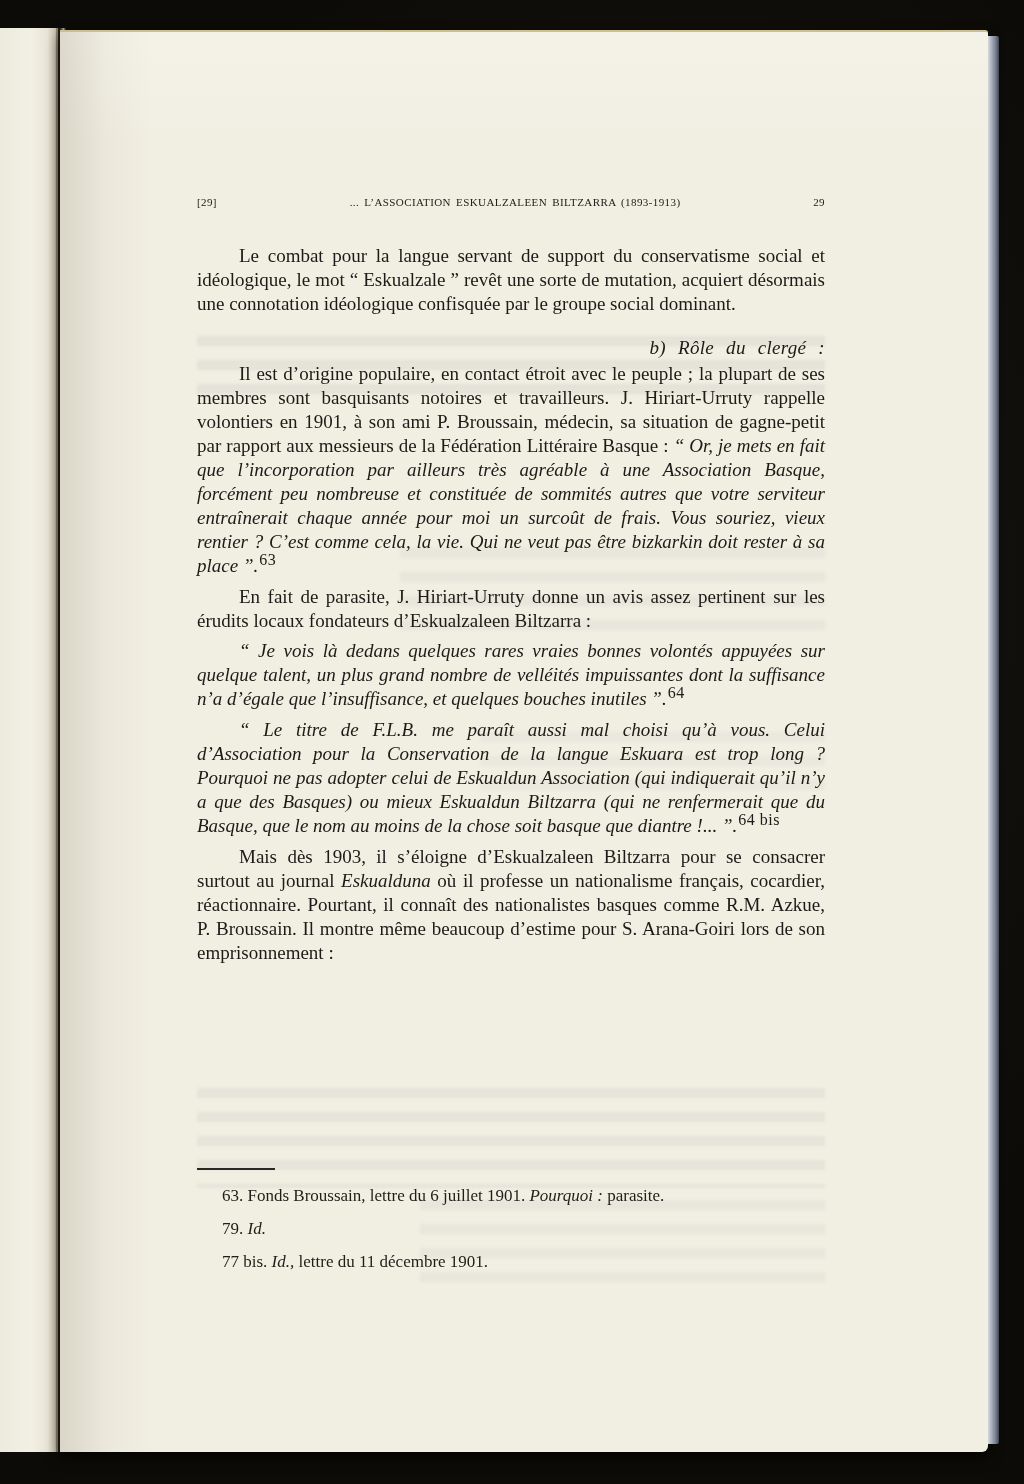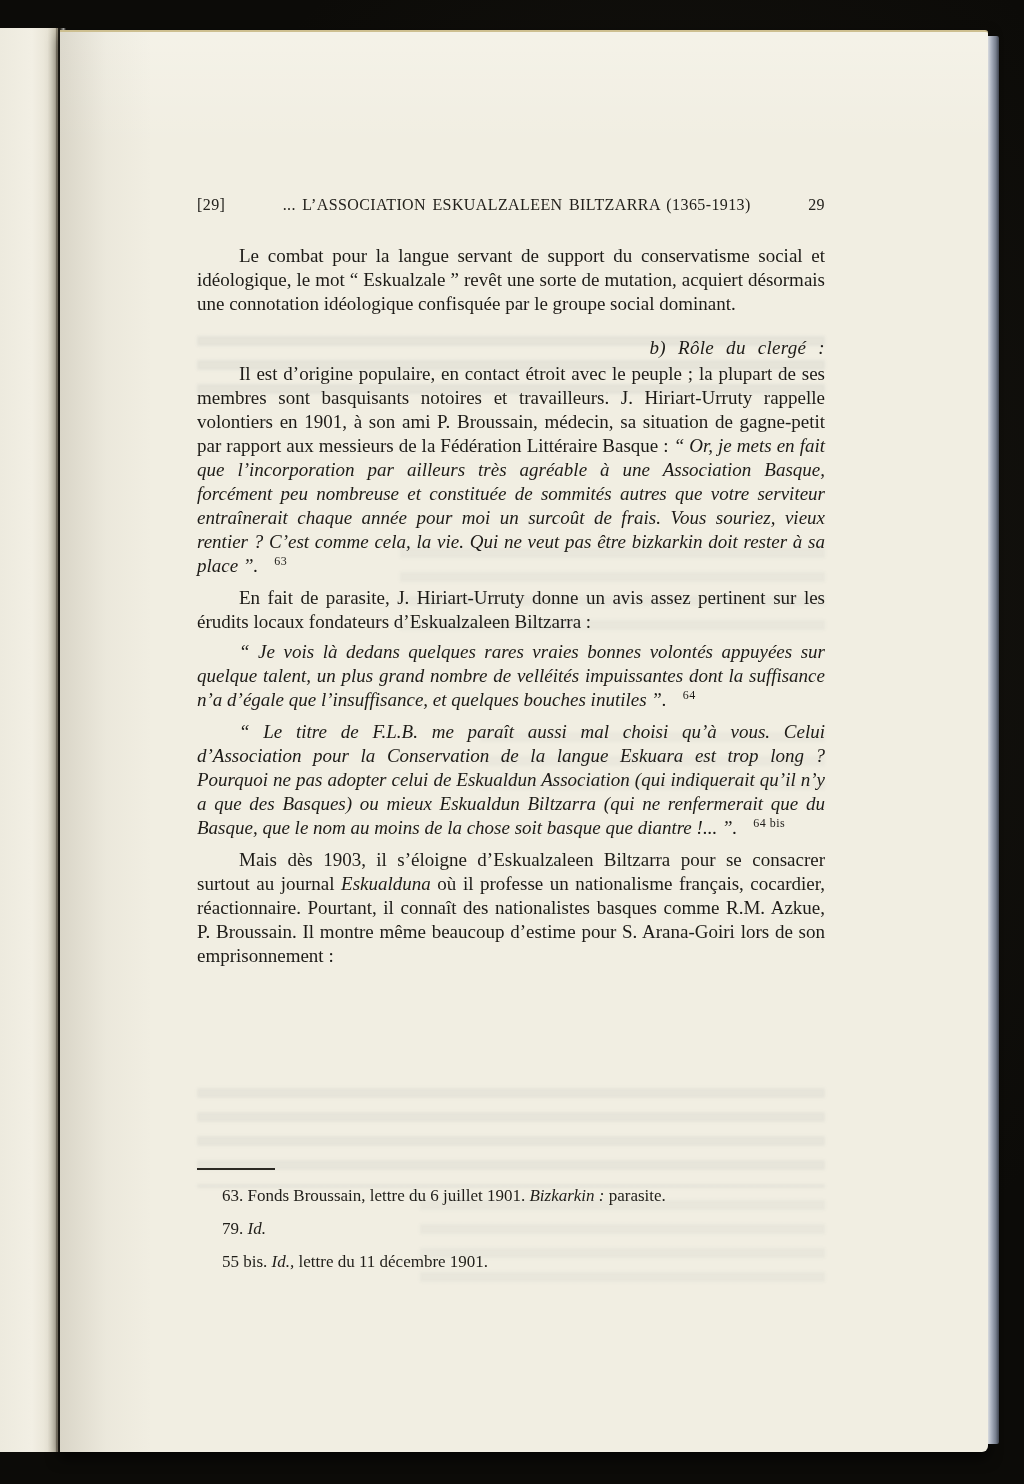--- a/index.html
+++ b/index.html
@@ -48,43 +48,43 @@
     background: linear-gradient(to right, #d7dade 0%, #aab1bf 30%, #78808f 70%, #3f4450 100%);
     border-radius: 0 2px 2px 0;
   }
 
   
   .ink { color: #1d1b17; }
 
   .header-row {
     position: absolute; left: 197px; top: 196px; width: 628px;
     display: flex; align-items: baseline;
-    font-size: 16px; letter-spacing: 0.4px;
+    font-size: 11px; letter-spacing: 0.4px;
     color: #23211c;
   }
   .header-ref   { flex: 0 0 auto; }
   .header-title { flex: 1 1 auto; text-align: center; word-spacing: 2px; }
   .header-folio { flex: 0 0 auto; }
 
   .body-text {
     position: absolute; left: 197px; top: 244px; width: 628px;
     font-size: 19px; line-height: 24px; color: #1d1b17;
     text-align: justify;
   }
   .para { margin: 0 0 6px 0; text-indent: 42px; }
   .para.heading {
     margin: 20px 0 2px 0; text-align: right;
     font-style: italic; word-spacing: 7px; letter-spacing: 0.3px;
   }
   .para.quote { font-style: italic; }
   .seg-r { font-style: normal; }
   .seg-i { font-style: italic; }
   .seg-sup {
-    font-style: normal; font-size: 12px;
-    position: relative; top: -7px; margin-left: 16px; letter-spacing: 0.5px;
+    font-style: normal; font-size: 16px;
+    position: relative; top: -7px; margin-left: 1px; letter-spacing: 0.5px;
   }
 
   .footnotes {
     position: absolute; left: 197px; top: 1168px; width: 628px;
     font-size: 17px; line-height: 20px; color: #201e19;
   }
   .fn-rule {
     width: 78px; height: 0; border-top: 2px solid #2a2822;
     margin-bottom: 16px;
   }
@@ -114,34 +114,34 @@
   <div class="bleed" style="left:340px; top:516px; width:425px; height:82px; opacity:0.5;"></div>
   <div class="bleed" style="left:420px; top:700px; width:345px; height:60px; opacity:0.4;"></div>
   <div class="bleed" style="left:137px; top:1056px; width:628px; height:100px; opacity:0.65;"></div>
   <div class="bleed" style="left:360px; top:1168px; width:405px; height:96px; opacity:0.5;"></div>
 </div>
 
 <div class="edge-strip"></div>
 
 <div class="header-row ink">
   <span class="header-ref">[29]</span>
-  <span class="header-title">... L’ASSOCIATION ESKUALZALEEN BILTZARRA (1365-1913)</span>
+  <span class="header-title">... L’ASSOCIATION ESKUALZALEEN BILTZARRA (1893-1913)</span>
   <span class="header-folio">29</span>
 </div>
 
 <div class="body-text" id="body-text">
     <p class="para body"><span class="seg-r">Le combat pour la langue servant de support du conservatisme social et idéologique, le mot “ Eskualzale ” revêt une sorte de mutation, acquiert désormais une connotation idéologique confisquée par le groupe social dominant.</span></p>
     <p class="para heading"><span class="seg-i">b) Rôle du clergé :</span></p>
     <p class="para body"><span class="seg-r">Il est d’origine populaire, en contact étroit avec le peuple ; la plupart de ses membres sont basquisants notoires et travailleurs. J. Hiriart-Urruty rappelle volontiers en 1901, à son ami P. Broussain, médecin, sa situation de gagne-petit par rapport aux messieurs de la Fédération Littéraire Basque : </span><span class="seg-i">“ Or, je mets en fait que l’incorporation par ailleurs très agréable à une Association Basque, forcément peu nombreuse et constituée de sommités autres que votre serviteur entraînerait chaque année pour moi un surcoût de frais. Vous souriez, vieux rentier ? C’est comme cela, la vie. Qui ne veut pas être bizkarkin doit rester à sa place ”.</span><span class="seg-sup">63</span></p>
     <p class="para body"><span class="seg-r">En fait de parasite, J. Hiriart-Urruty donne un avis assez pertinent sur les érudits locaux fondateurs d’Eskualzaleen Biltzarra :</span></p>
     <p class="para quote"><span class="seg-i">“ Je vois là dedans quelques rares vraies bonnes volontés appuyées sur quelque talent, un plus grand nombre de velléités impuissantes dont la suffisance n’a d’égale que l’insuffisance, et quelques bouches inutiles ”.</span><span class="seg-sup">64</span></p>
     <p class="para quote"><span class="seg-i">“ Le titre de F.L.B. me paraît aussi mal choisi qu’à vous. Celui d’Association pour la Conservation de la langue Eskuara est trop long ? Pourquoi ne pas adopter celui de Eskualdun Association (qui indiquerait qu’il n’y a que des Basques) ou mieux Eskualdun Biltzarra (qui ne renfermerait que du Basque, que le nom au moins de la chose soit basque que diantre !... ”.</span><span class="seg-sup">64 bis</span></p>
     <p class="para body"><span class="seg-r">Mais dès 1903, il s’éloigne d’Eskualzaleen Biltzarra pour se consacrer surtout au journal </span><span class="seg-i">Eskualduna</span><span class="seg-r"> où il professe un nationalisme français, cocardier, réactionnaire. Pourtant, il connaît des nationalistes basques comme R.M. Azkue, P. Broussain. Il montre même beaucoup d’estime pour S. Arana-Goiri lors de son emprisonnement :</span></p>
   </div>
 
 <div class="footnotes">
   <div class="fn-rule"></div>
   <div id="fn-list">
-      <p class="fn-item"><span class="seg-r">63. Fonds Broussain, lettre du 6 juillet 1901. </span><span class="seg-i">Bizkarkin :</span><span class="seg-r"> parasite.</span></p>
+      <p class="fn-item"><span class="seg-r">63. Fonds Broussain, lettre du 6 juillet 1901. </span><span class="seg-i">Pourquoi :</span><span class="seg-r"> parasite.</span></p>
       <p class="fn-item"><span class="seg-r">79. </span><span class="seg-i">Id.</span></p>
-      <p class="fn-item"><span class="seg-r">55 bis. </span><span class="seg-i">Id.,</span><span class="seg-r"> lettre du 11 décembre 1901.</span></p>
+      <p class="fn-item"><span class="seg-r">77 bis. </span><span class="seg-i">Id.,</span><span class="seg-r"> lettre du 11 décembre 1901.</span></p>
     </div>
 </div>
 
 </body></html>

